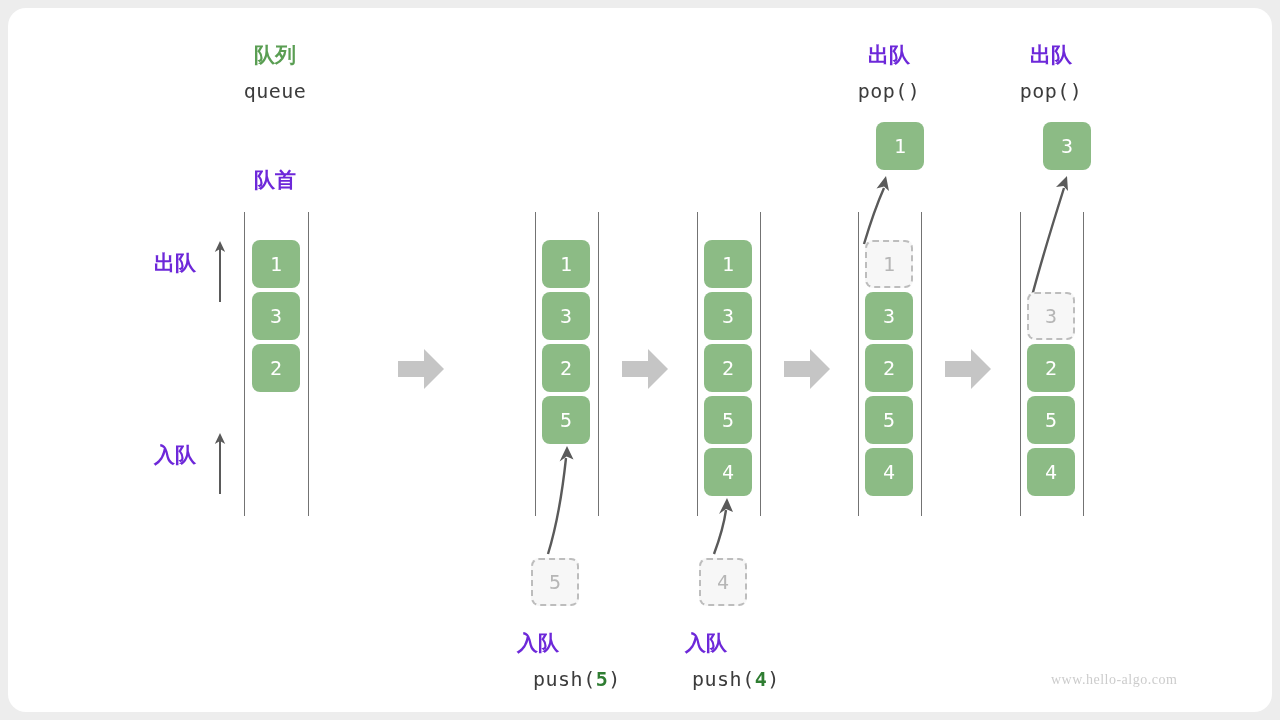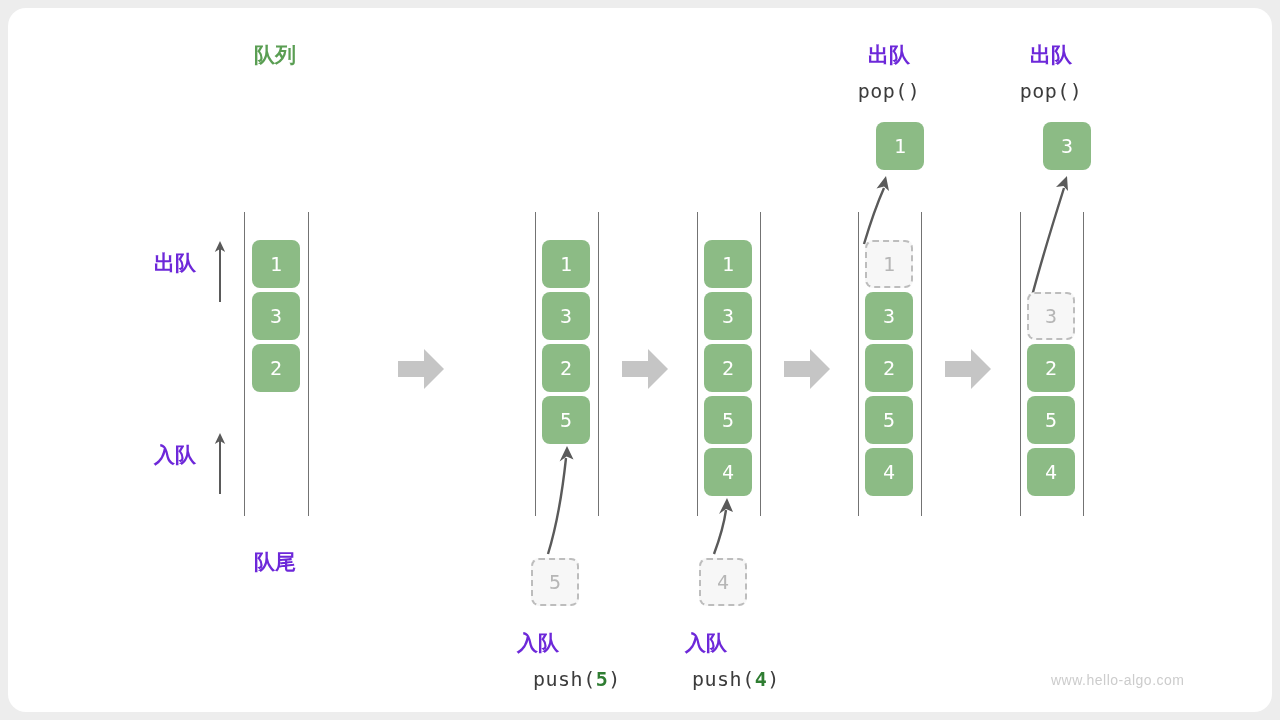--- a/index.html
+++ b/index.html
@@ -69,36 +69,37 @@
   }
 
   
   .blockarrow { position: absolute; width: 46px; height: 40px; }
 
   
   .sidearrow { position: absolute; width: 14px; }
 
   .watermark {
     position: absolute;
-    font-family: Liberation Sans, sans-serif;
+    font-family: Liberation Serif, serif;
     font-size: 14px;
     color: #cccccc;
     letter-spacing: 0.5px;
     white-space: nowrap;
   }
   svg { display: block; overflow: visible; }
 </style>
 </head>
 <body>
 
 <div id="card">
 
   <div class="abs cn green center" style="left:196px; top:34px; width:142px;">队列</div>
-
-  <div class="abs cn center" style="left:196px; top:541px; width:142px;">队尾</div>
+  <div class="abs mono center" style="left:196px; top:70px; width:142px;">queue</div>
+
+  <div class="abs cn center" style="left:196px; top:159px; width:142px;">队首</div>
 
   <div class="abs cn" style="left:146px; top:242px;">出队</div>
   <div class="abs sidearrow" style="left:205px; top:232px; height:62px;">
     <svg width="14" height="62" viewBox="0 0 14 62">
       <line x1="7" y1="62" x2="7" y2="9" stroke="#5a5a5a" stroke-width="2"></line>
       <path d="M7 1 L12.2 12 L7 9 L1.8 12 Z" fill="#5a5a5a"></path>
     </svg>
   </div>
 
   <div class="abs cn" style="left:146px; top:434px;">入队</div>

